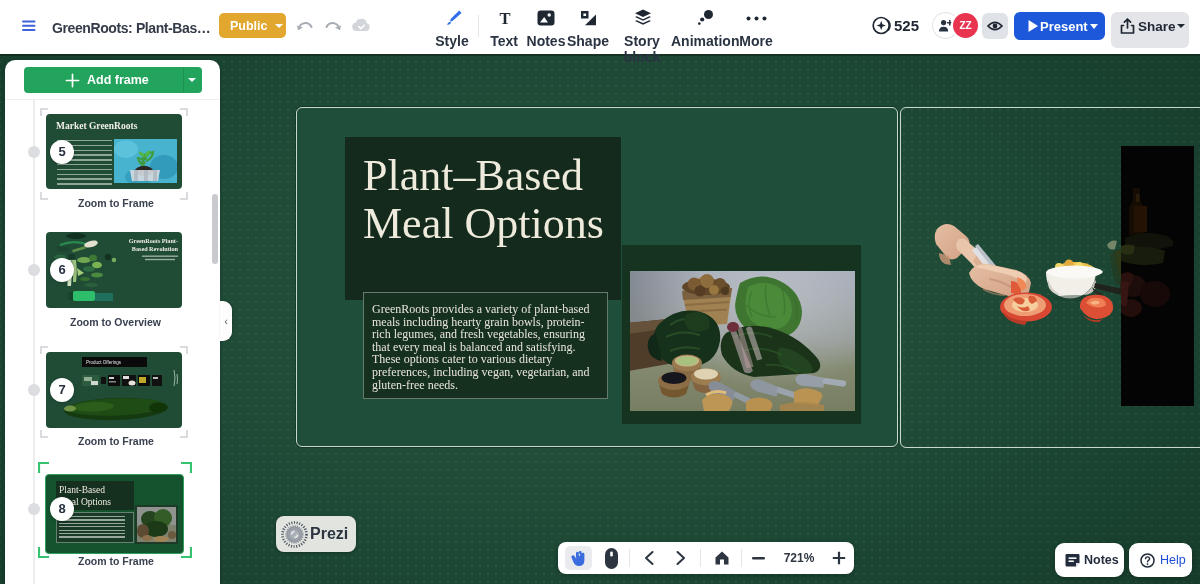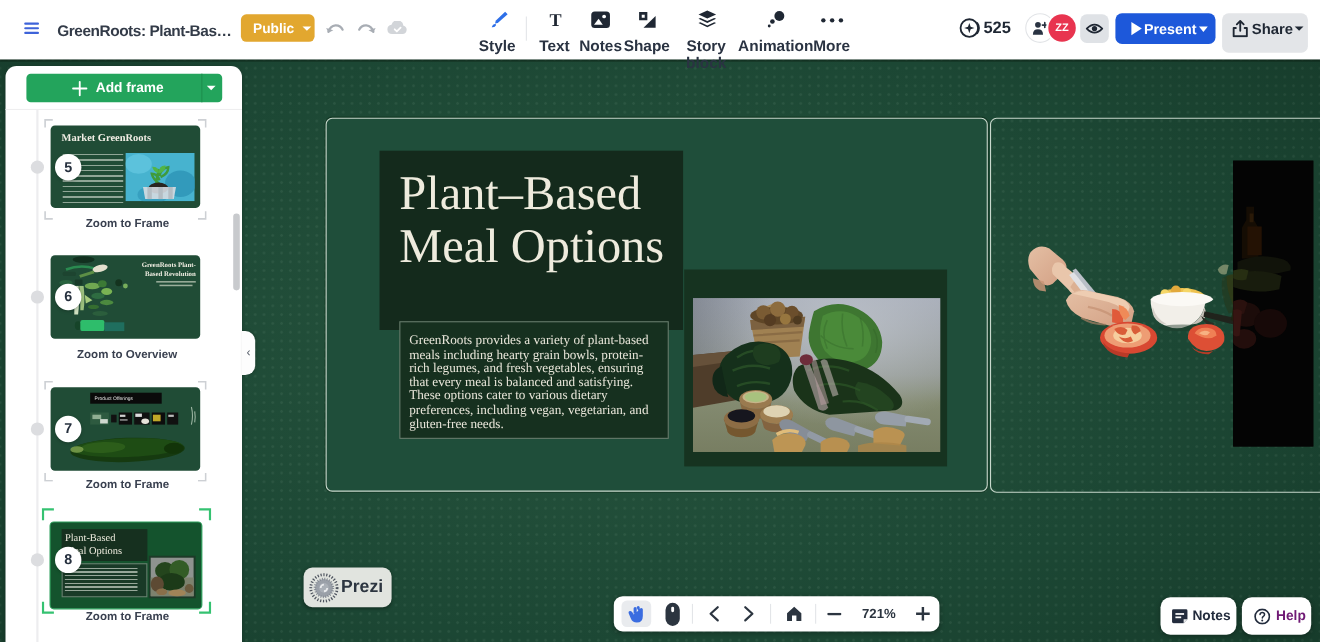--- a/index.html
+++ b/index.html
@@ -497,14 +497,14 @@
   <path d="M12.5 15.5 v-4 h4 z" fill="#fff" opacity="0.9"></path>
  </svg>
  <span style="position:absolute;left:29px;top:10px;font-size:12.5px;font-weight:700;color:#232c3d">Notes</span>
 </div>
 <div id="helpbtn">
  <svg style="position:absolute;left:11px;top:10px" width="15" height="15" viewBox="0 0 18 18">
   <circle cx="9" cy="9" r="7.8" fill="none" stroke="#232c3d" stroke-width="1.8"></circle>
   <path d="M6.6 6.8 q0.2 -2.2 2.5 -2.2 q2.3 0 2.4 2 q0.1 1.4 -1.3 2.2 q-1.1 0.6 -1.1 1.8" fill="none" stroke="#232c3d" stroke-width="1.7" stroke-linecap="round"></path>
   <circle cx="9" cy="13.3" r="1.1" fill="#232c3d"></circle>
  </svg>
- <span style="position:absolute;left:31px;top:10px;font-size:12.5px;font-weight:700;color:#701a75">Help</span>
+ <span style="position:absolute;left:31px;top:10px;font-size:12.5px;font-weight:400;color:#1d4ed8">Help</span>
 </div>
 
 </body></html>

